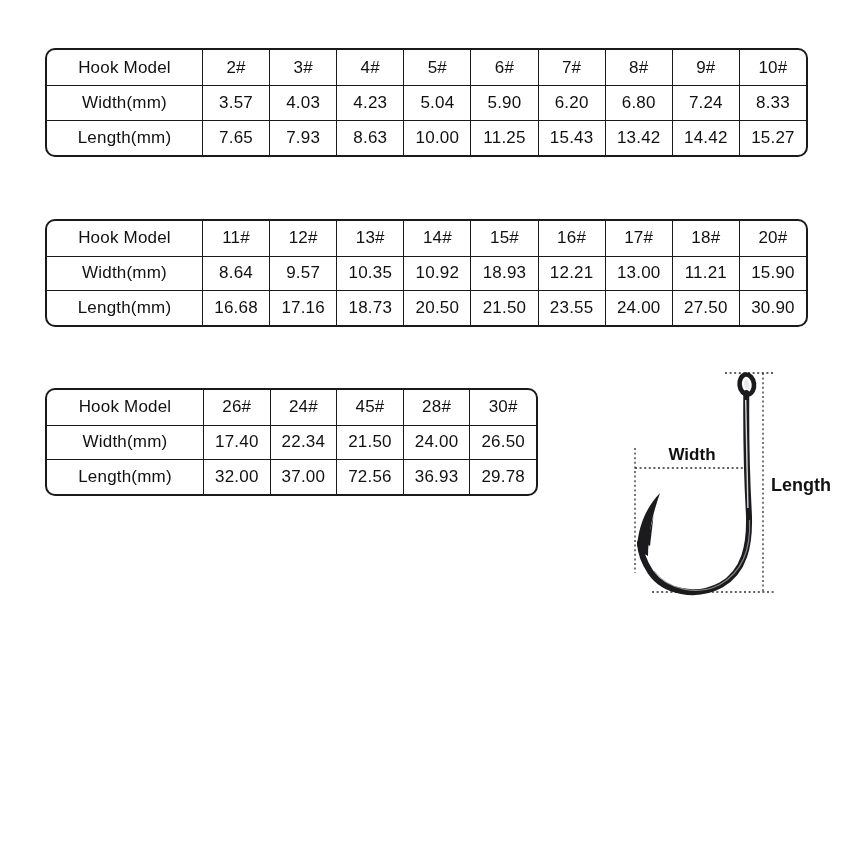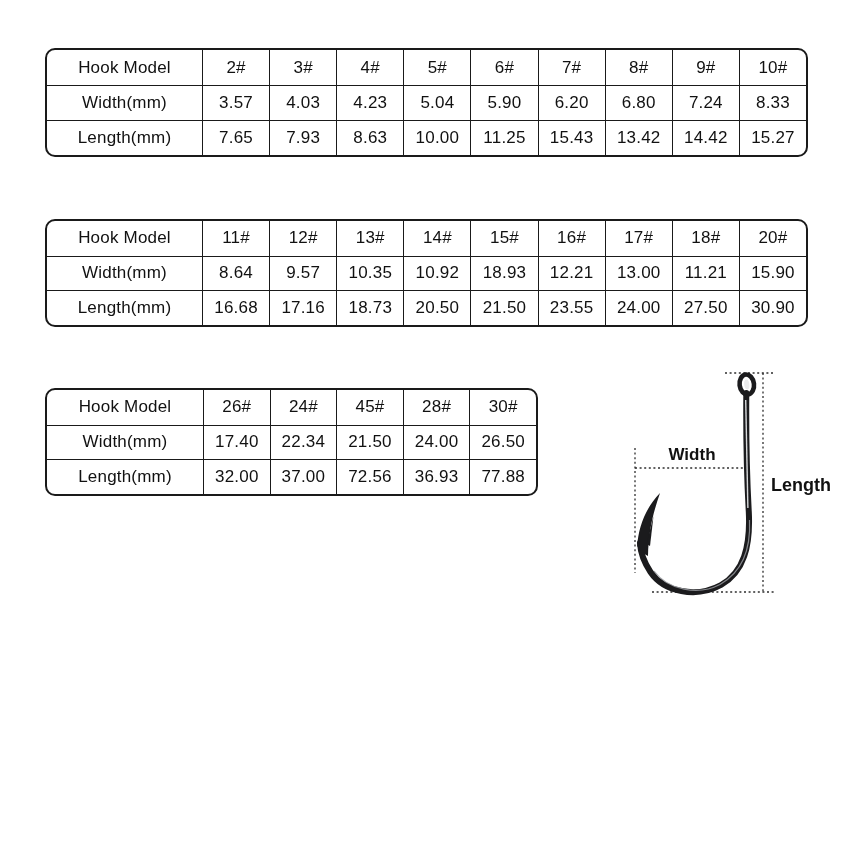--- a/index.html
+++ b/index.html
@@ -126,21 +126,21 @@
       <div class="cell bl bt">17.40</div>
       <div class="cell bl bt">22.34</div>
       <div class="cell bl bt">21.50</div>
       <div class="cell bl bt">24.00</div>
       <div class="cell bl bt">26.50</div>
       <div class="cell bt">Length(mm)</div>
       <div class="cell bl bt">32.00</div>
       <div class="cell bl bt">37.00</div>
       <div class="cell bl bt">72.56</div>
       <div class="cell bl bt">36.93</div>
-      <div class="cell bl bt">77.88</div>
+      <div class="cell bl bt">29.78</div>
     </div>
 
   <svg class="hook-diagram" width="250" height="262" viewBox="0 0 250 262">
 
     <line class="dot" x1="125" y1="13" x2="174" y2="13"></line>
     <line class="dot" x1="163" y1="13" x2="163" y2="232"></line>
     <line class="dot" x1="52" y1="232" x2="174" y2="232"></line>
     <line class="dot" x1="35" y1="88" x2="35" y2="213"></line>
     <line class="dot" x1="35" y1="108" x2="147" y2="108"></line>
 

